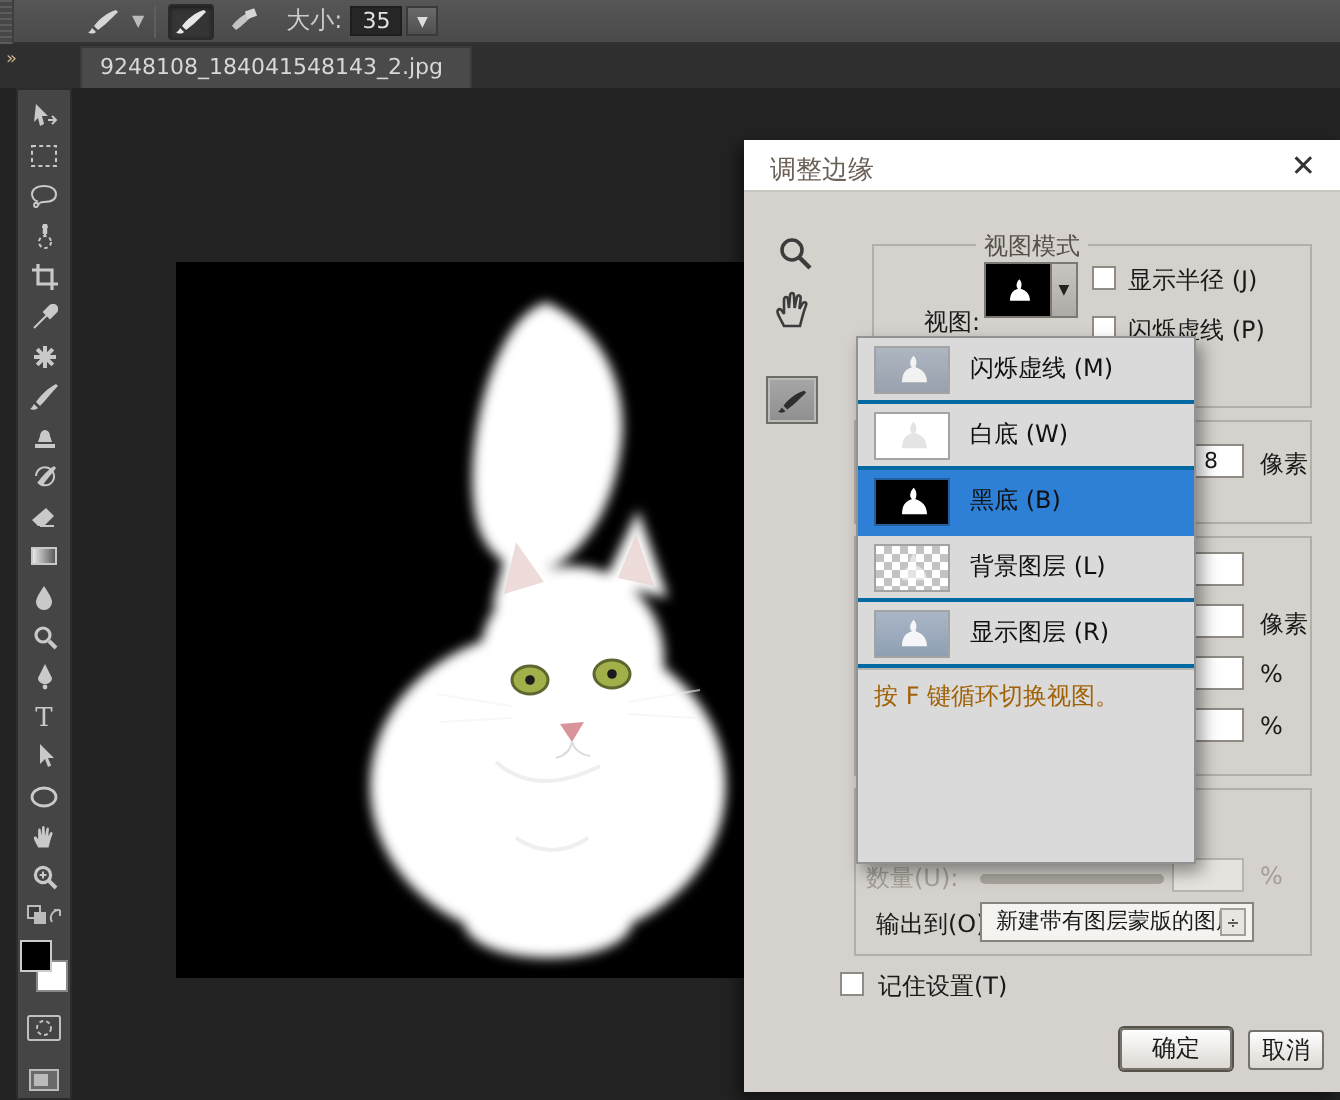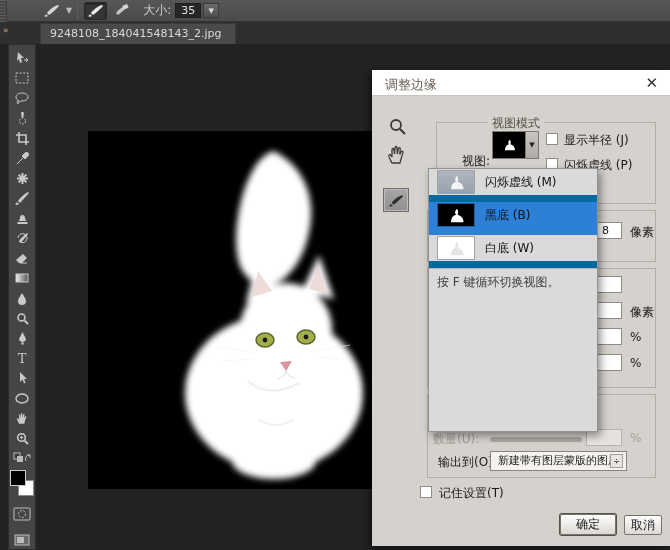--- a/index.html
+++ b/index.html
@@ -80,36 +80,36 @@
   .out-spinner { position:absolute; right:3px; top:2px; width:13px; height:14px;
     border:1px solid #a3a09a; background:#e8e6e2; font-size:8px; line-height:13px; text-align:center; color:#333; }
   .btn { position:absolute; height:21px; background:linear-gradient(#fefefe,#dcd9d4);
     border:1px solid #76726c; border-radius:2px; text-align:center; line-height:19px; font-size:12px; }
   .btn.default { box-shadow:0 0 0 1px #565249; }
 
   
   .view-menu { position:absolute; left:56px; top:98px; width:170px; height:264px;
     background:#dadada; border:1px solid #929292; box-shadow:3px 4px 8px rgba(0,0,0,.4); z-index:10; }
   .menu-item { height:33px; display:flex; align-items:center; padding-left:9px; gap:11px;
-    border-bottom:7px solid #0369a1; }
+    border-bottom:2px solid #0369a1; }
   .menu-item.selected { background:#2e7fd6; border-bottom-color:#2e7fd6; }
   .mi-label { font-size:12px; color:#111; white-space:nowrap; }
   .thumb { width:36px; height:22px; flex:0 0 auto; display:flex; align-items:center; justify-content:center;
     box-shadow:0 0 0 1px rgba(0,0,0,.25); overflow:hidden; }
   .t-marching-ants { background:linear-gradient(#aeb6c0,#98a1ad); }
   .t-overlay { background:linear-gradient(#aeb6c0,#98a1ad); }
   .t-on-black { background:#000; }
   .t-on-white { background:#fff; }
   .t-black-white { background:#000; }
   .t-on-layers { background-image:
       linear-gradient(45deg,#c3c3c3 25%,transparent 25%,transparent 75%,#c3c3c3 75%),
       linear-gradient(45deg,#c3c3c3 25%,#fff 25%,#fff 75%,#c3c3c3 75%);
       background-size:8px 8px; background-position:0 0,4px 4px; }
   .t-reveal-layer { background:linear-gradient(#a9b6c6,#8fa0b4); }
-  .menu-hints { padding:5px 8px; line-height:1.45; color:#404040; font-size:12px; border-top:1px solid #b5b5b5; white-space:nowrap; }
+  .menu-hints { padding:5px 8px; line-height:1.45; color:#a16207; font-size:12px; border-top:1px solid #b5b5b5; white-space:nowrap; }
 </style>
 </head>
 <body>
 
 <div id="screen">
 
   <div class="options-bar">
     <div class="ob-grip"></div>
     <div class="ob-item" style="margin-left:32px;">
       <span class="tool-btn">
@@ -383,35 +383,51 @@
     <div class="view-menu">
       <div>
           <div class="menu-item">
             <span class="thumb t-marching-ants">
               <svg width="30" height="19" viewBox="0 0 36 22">
                 <path d="M19,3 C21,5 21,8 20,10 C24,11 27,14 27,19 L12,19 C12,14 14,11 18,10 C16,8 17,5 19,3 Z" fill="#f2f2f2"></path>
               </svg>
             </span>
             <span class="mi-label">闪烁虚线 (M)</span>
           </div>
+          <div class="menu-item">
+            <span class="thumb t-on-white">
+              <svg width="30" height="19" viewBox="0 0 36 22">
+                <path d="M19,3 C21,5 21,8 20,10 C24,11 27,14 27,19 L12,19 C12,14 14,11 18,10 C16,8 17,5 19,3 Z" fill="#e4e4e4"></path>
+              </svg>
+            </span>
+            <span class="mi-label">白底 (W)</span>
+          </div>
           <div class="menu-item selected" style="background: rgb(46, 127, 214);">
             <span class="thumb t-on-black">
               <svg width="30" height="19" viewBox="0 0 36 22">
                 <path d="M19,3 C21,5 21,8 20,10 C24,11 27,14 27,19 L12,19 C12,14 14,11 18,10 C16,8 17,5 19,3 Z" fill="#fff"></path>
               </svg>
             </span>
             <span class="mi-label">黑底 (B)</span>
           </div>
           <div class="menu-item">
-            <span class="thumb t-on-white">
+            <span class="thumb t-on-layers">
               <svg width="30" height="19" viewBox="0 0 36 22">
-                <path d="M19,3 C21,5 21,8 20,10 C24,11 27,14 27,19 L12,19 C12,14 14,11 18,10 C16,8 17,5 19,3 Z" fill="#e4e4e4"></path>
+                <path d="M19,3 C21,5 21,8 20,10 C24,11 27,14 27,19 L12,19 C12,14 14,11 18,10 C16,8 17,5 19,3 Z" fill="rgba(255,255,255,0.55)"></path>
               </svg>
             </span>
-            <span class="mi-label">白底 (W)</span>
+            <span class="mi-label">背景图层 (L)</span>
+          </div>
+          <div class="menu-item">
+            <span class="thumb t-reveal-layer">
+              <svg width="30" height="19" viewBox="0 0 36 22">
+                <path d="M19,3 C21,5 21,8 20,10 C24,11 27,14 27,19 L12,19 C12,14 14,11 18,10 C16,8 17,5 19,3 Z" fill="#f4f6f8"></path>
+              </svg>
+            </span>
+            <span class="mi-label">显示图层 (R)</span>
           </div>
         </div>
       <div class="menu-hints">
         <div>按 F 键循环切换视图。</div>
       </div>
     </div>
   </div>
 </div>
 
 </body></html>

